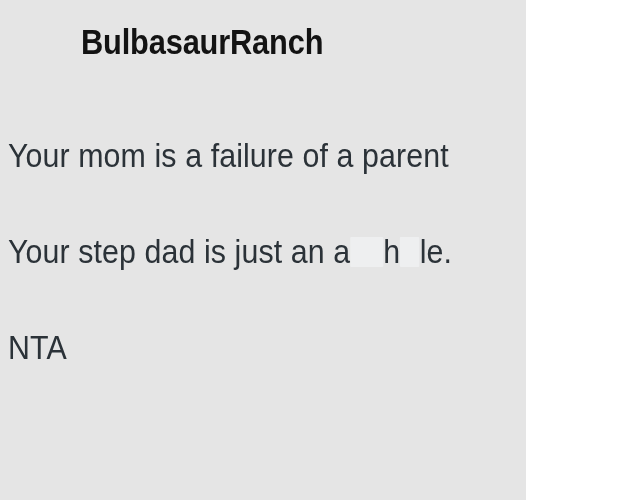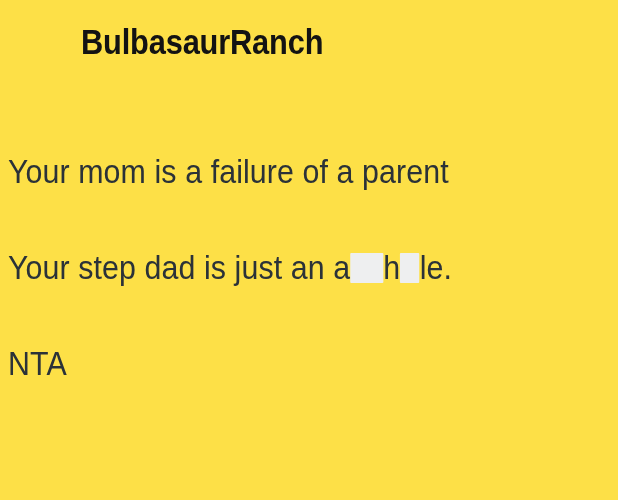--- a/index.html
+++ b/index.html
@@ -8,42 +8,42 @@
   }
   body {
     width: 630px;
     height: 500px;
     background: #ffffff;
     font-family: "Liberation Sans Narrow", "Liberation Sans", sans-serif;
     overflow: hidden;
   }
   .screenshot {
     position: relative;
-    width: 618px;
+    width: 526px;
     height: 500px;
-    background: #fde047;
+    background: #e5e5e5;
     box-sizing: border-box;
   }
   .username {
     position: absolute;
     left: 81px;
     top: 22px;
     font-size: 35px;
     font-weight: bold;
     color: #131313;
     letter-spacing: -0.2px;
     white-space: nowrap;
     font-family: "Liberation Sans Narrow", "Liberation Sans", sans-serif;
     transform: scaleX(0.88);
     transform-origin: left center;
   }
   .body-block {
     position: absolute;
     left: 8px;
-    top: 124px;
+    top: 108px;
     width: 614px;
   }
   .body-line {
     color: #2b3238;
     font-size: 33px;
     font-weight: normal;
     line-height: 96px;
     white-space: nowrap;
     letter-spacing: 0.1px;
     font-family: "Liberation Sans Narrow", "Liberation Sans", sans-serif;

